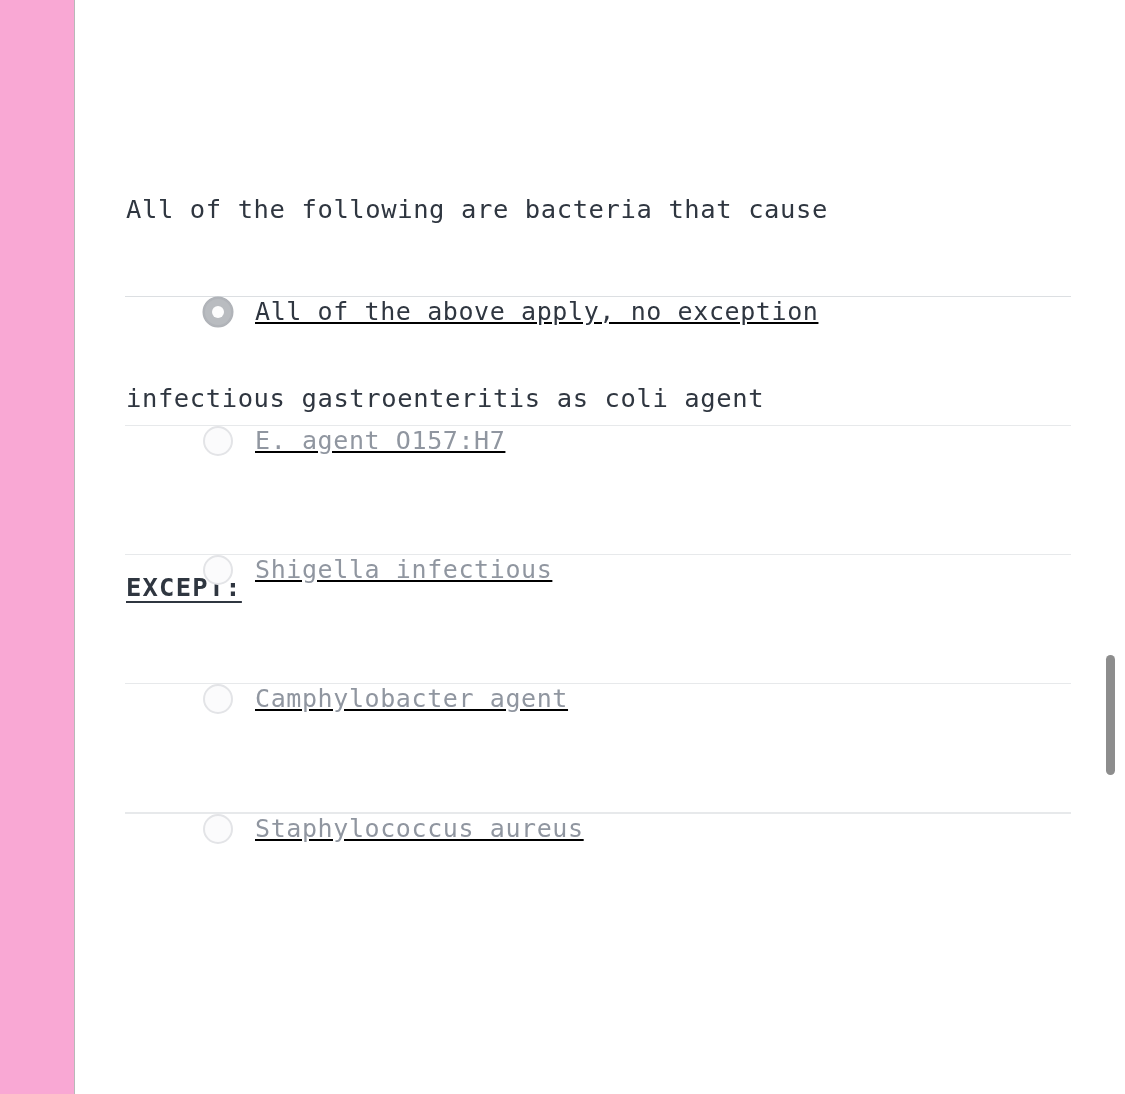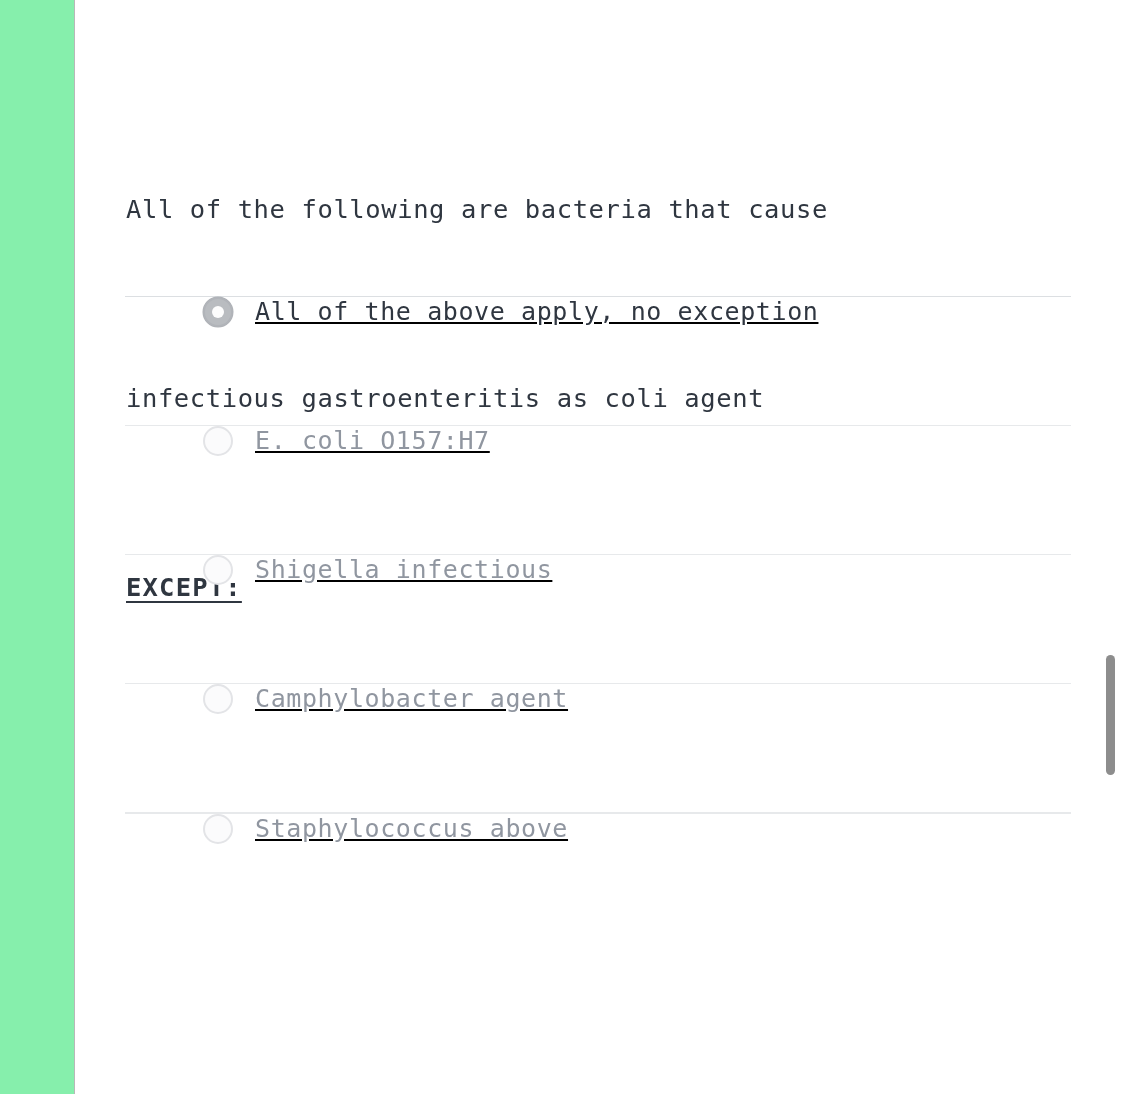--- a/index.html
+++ b/index.html
@@ -9,21 +9,21 @@
     height: 1094px;
     background: #ffffff;
     font-family: "DejaVu Sans Mono", "Liberation Mono", monospace;
     overflow: hidden;
   }
 
   #page {
     position: relative;
     width: 1125px;
     height: 1094px;
-    background: #86efac;
+    background: #f9a8d4;
   }
 
   
   .left-rule {
     position: absolute;
     left: 74px;
     top: 0;
     width: 1px;
     height: 1094px;
     background: #b8b8b8;
@@ -157,41 +157,41 @@
       <div class="opt-divider top"></div>
 
       <div class="option-row is-selected">
         <span class="radio selected"></span>
         <span class="opt-label">All of the above apply, no exception</span>
       </div>
       <div class="opt-divider"></div>
 
       <div class="option-row">
         <span class="radio"></span>
-        <span class="opt-label">E. coli O157:H7</span>
+        <span class="opt-label">E. agent O157:H7</span>
       </div>
       <div class="opt-divider"></div>
 
       <div class="option-row">
         <span class="radio"></span>
         <span class="opt-label">Shigella infectious</span>
       </div>
       <div class="opt-divider"></div>
 
       <div class="option-row">
         <span class="radio"></span>
         <span class="opt-label">Camphylobacter agent</span>
       </div>
       <div class="opt-divider"></div>
 
       <div class="opt-divider"></div>
 
       <div class="option-row">
         <span class="radio"></span>
-        <span class="opt-label">Staphylococcus above</span>
+        <span class="opt-label">Staphylococcus aureus</span>
       </div>
     </div>
 
   </div>
 
   <div class="scroll-track">
     <div class="scroll-thumb"></div>
   </div>
 
 </div>

